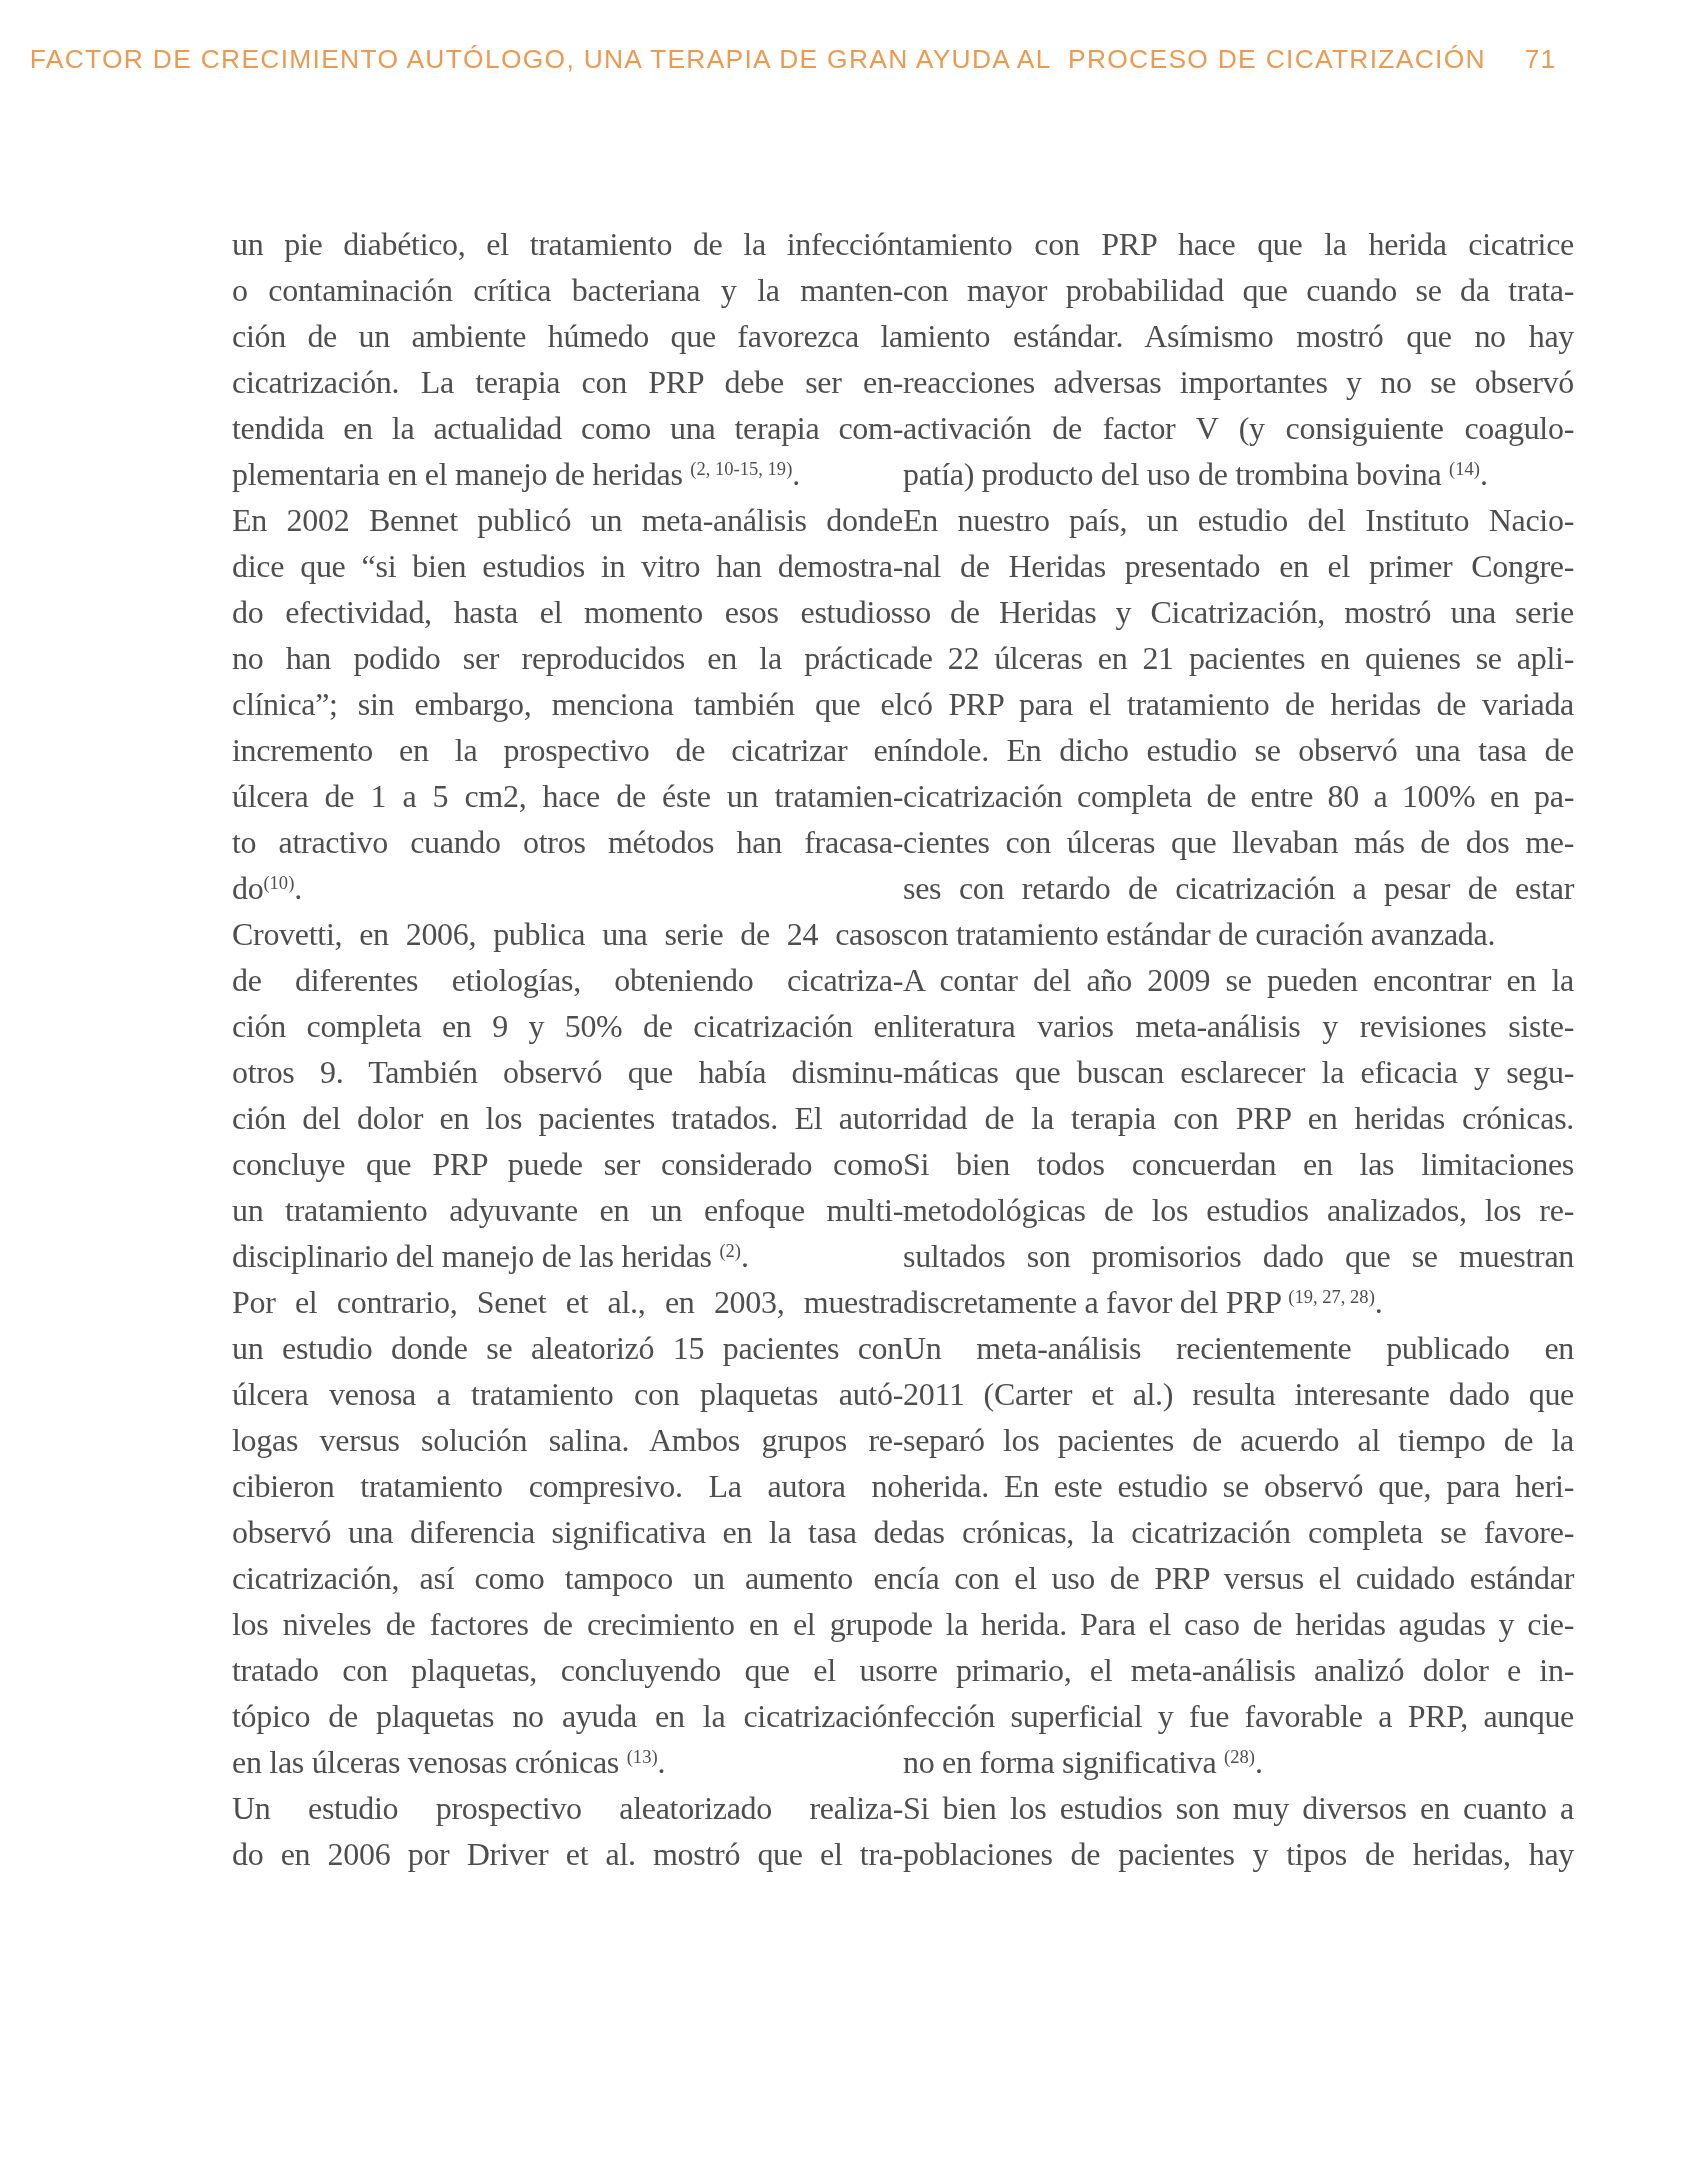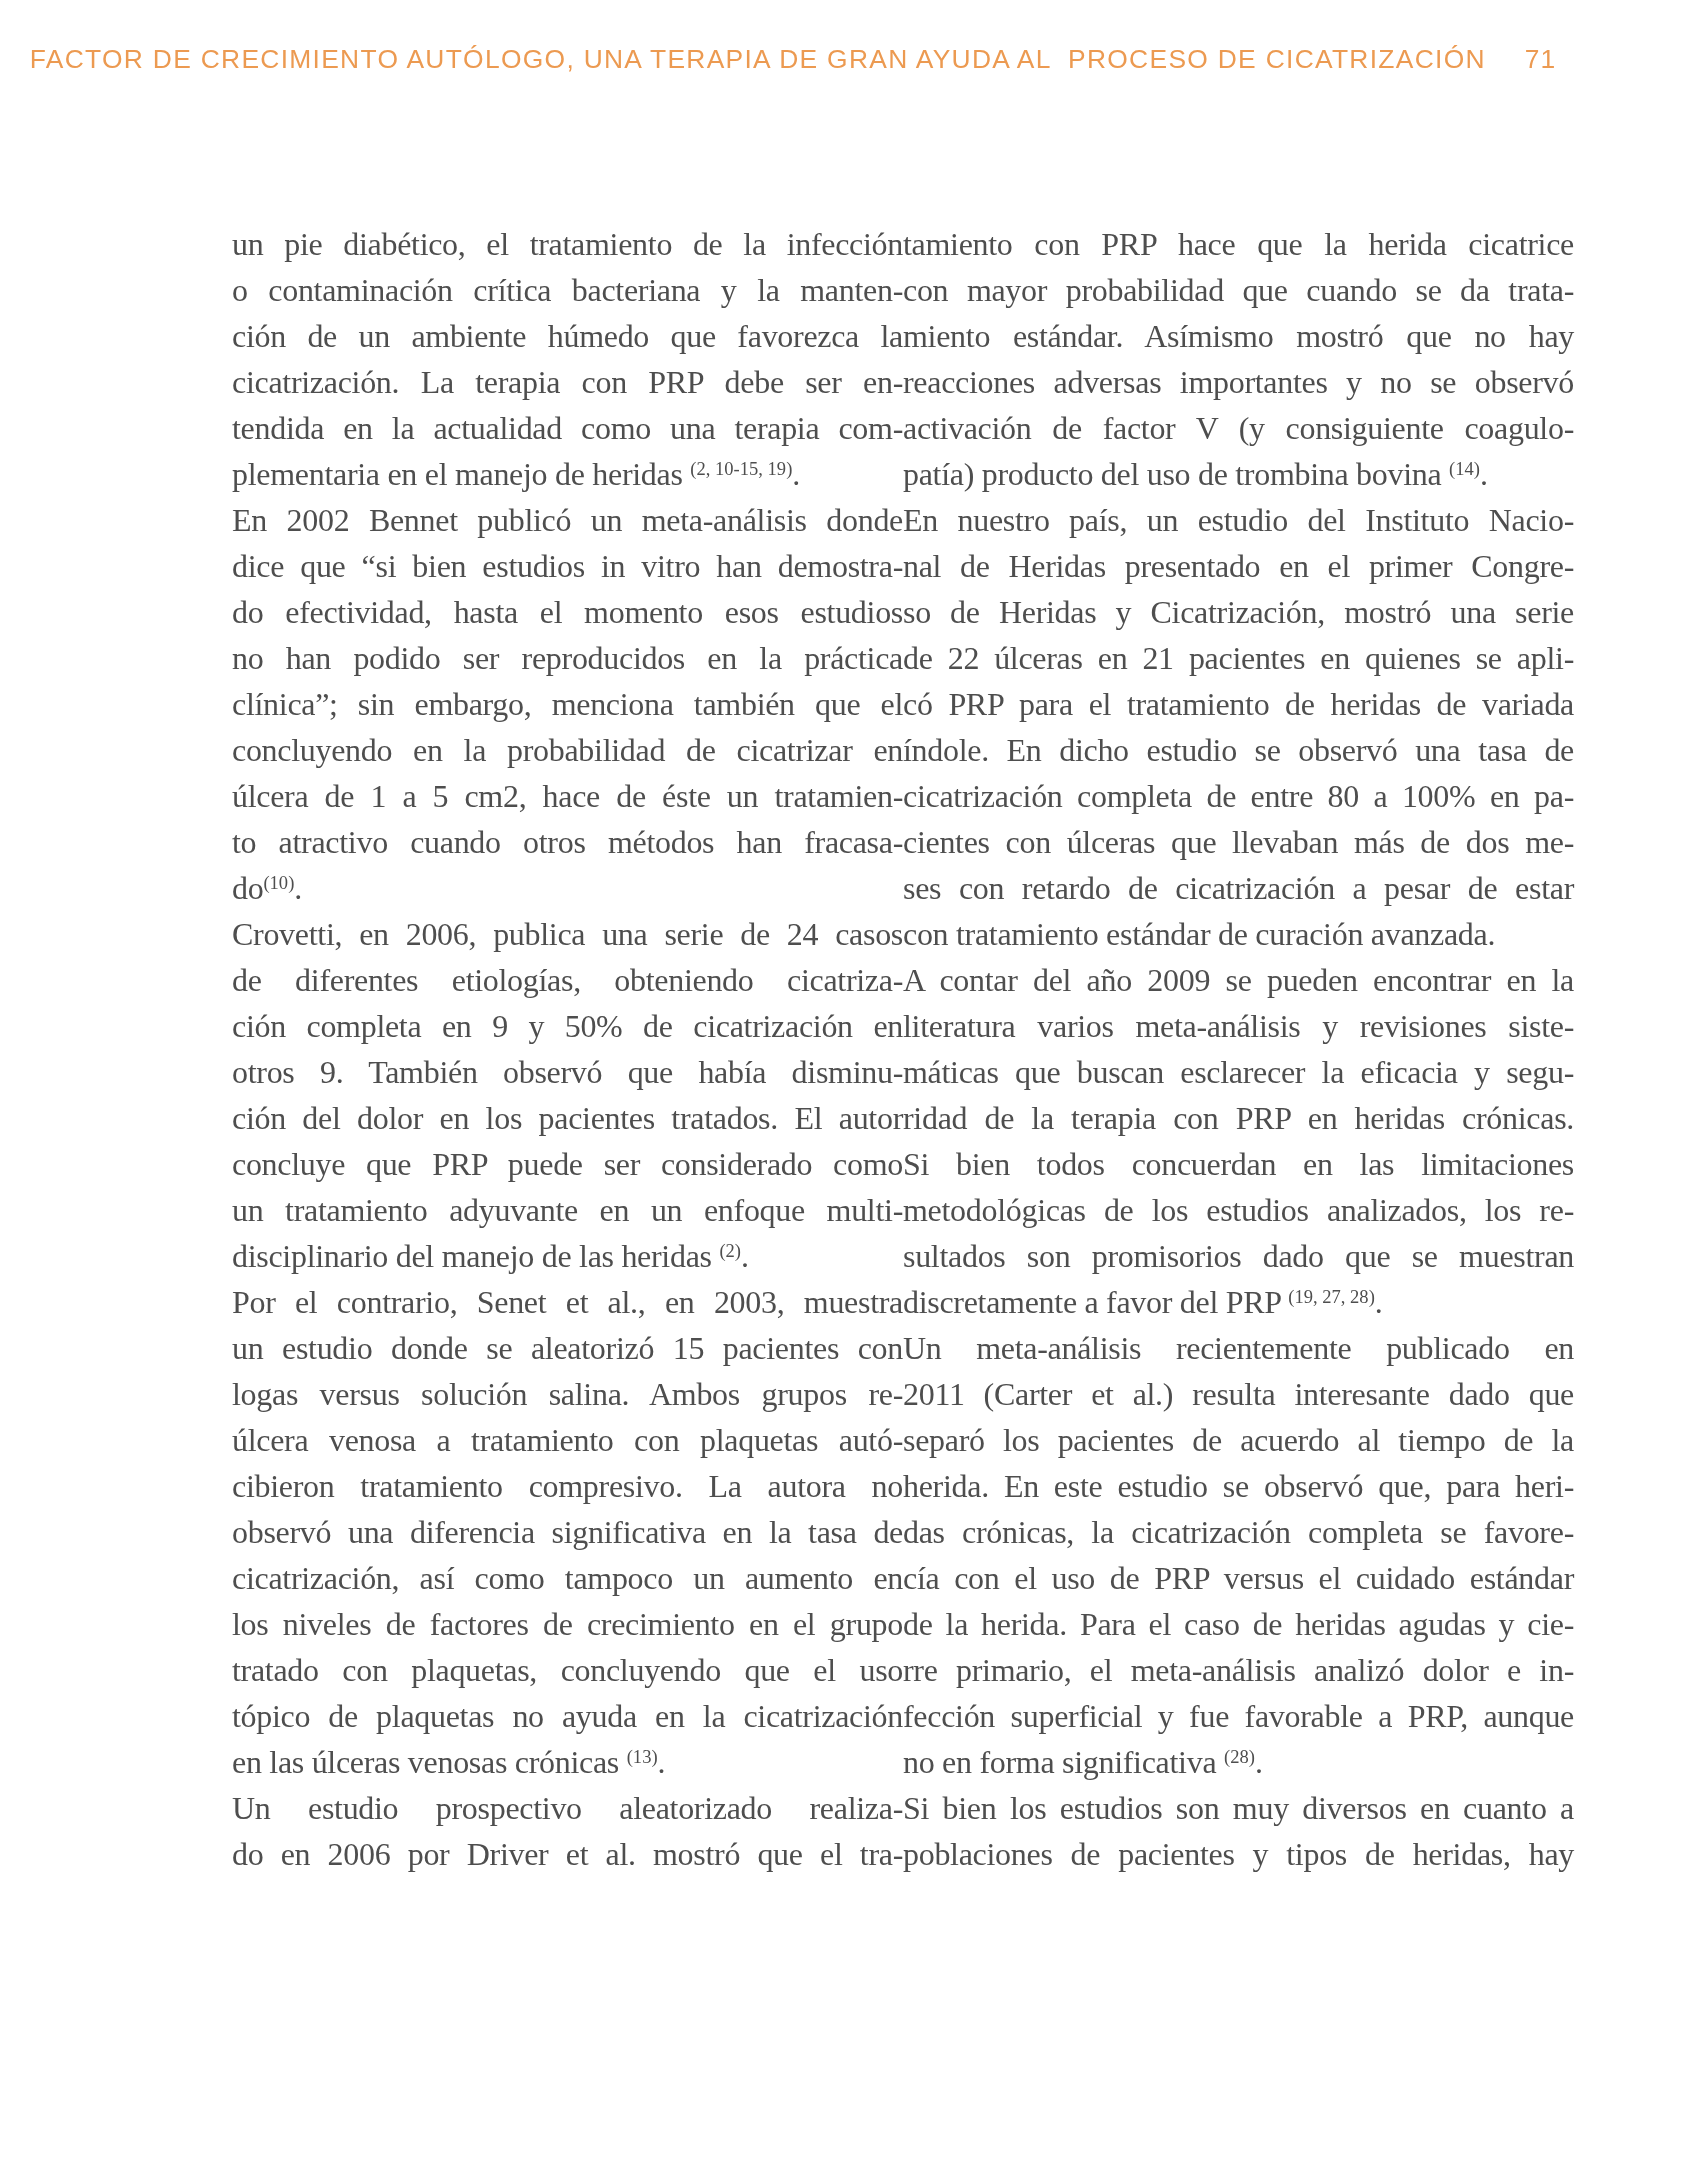--- a/index.html
+++ b/index.html
@@ -88,40 +88,40 @@
           <div class="line">cicatrización. La terapia con PRP debe ser en-</div>
           <div class="line">tendida en la actualidad como una terapia com-</div>
           <div class="line last">plementaria en el manejo de heridas <sup>(2, 10-15, 19)</sup>.</div>
         </div>
         <div class="paragraph">
           <div class="line">En 2002 Bennet publicó un meta-análisis donde</div>
           <div class="line">dice que “si bien estudios in vitro han demostra-</div>
           <div class="line">do efectividad, hasta el momento esos estudios</div>
           <div class="line">no han podido ser reproducidos en la práctica</div>
           <div class="line">clínica”; sin embargo, menciona también que el</div>
-          <div class="line">concluyendo en la probabilidad de cicatrizar en</div>
+          <div class="line">incremento en la prospectivo de cicatrizar en</div>
           <div class="line">úlcera de 1 a 5 cm2, hace de éste un tratamien-</div>
           <div class="line">to atractivo cuando otros métodos han fracasa-</div>
           <div class="line last">do<sup>(10)</sup>.</div>
         </div>
         <div class="paragraph">
           <div class="line">Crovetti, en 2006, publica una serie de 24 casos</div>
           <div class="line">de diferentes etiologías, obteniendo cicatriza-</div>
           <div class="line">ción completa en 9 y 50% de cicatrización en</div>
           <div class="line">otros 9. También observó que había disminu-</div>
           <div class="line">ción del dolor en los pacientes tratados. El autor</div>
           <div class="line">concluye que PRP puede ser considerado como</div>
           <div class="line">un tratamiento adyuvante en un enfoque multi-</div>
           <div class="line last">disciplinario del manejo de las heridas <sup>(2)</sup>.</div>
         </div>
         <div class="paragraph">
           <div class="line">Por el contrario, Senet et al., en 2003, muestra</div>
           <div class="line">un estudio donde se aleatorizó 15 pacientes con</div>
+          <div class="line">úlcera venosa a tratamiento con plaquetas autó-</div>
           <div class="line">logas versus solución salina. Ambos grupos re-</div>
-          <div class="line">úlcera venosa a tratamiento con plaquetas autó-</div>
           <div class="line">cibieron tratamiento compresivo. La autora no</div>
           <div class="line">observó una diferencia significativa en la tasa de</div>
           <div class="line">cicatrización, así como tampoco un aumento en</div>
           <div class="line">los niveles de factores de crecimiento en el grupo</div>
           <div class="line">tratado con plaquetas, concluyendo que el uso</div>
           <div class="line">tópico de plaquetas no ayuda en la cicatrización</div>
           <div class="line last">en las úlceras venosas crónicas <sup>(13)</sup>.</div>
         </div>
         <div class="paragraph">
           <div class="line">Un estudio prospectivo aleatorizado realiza-</div>

